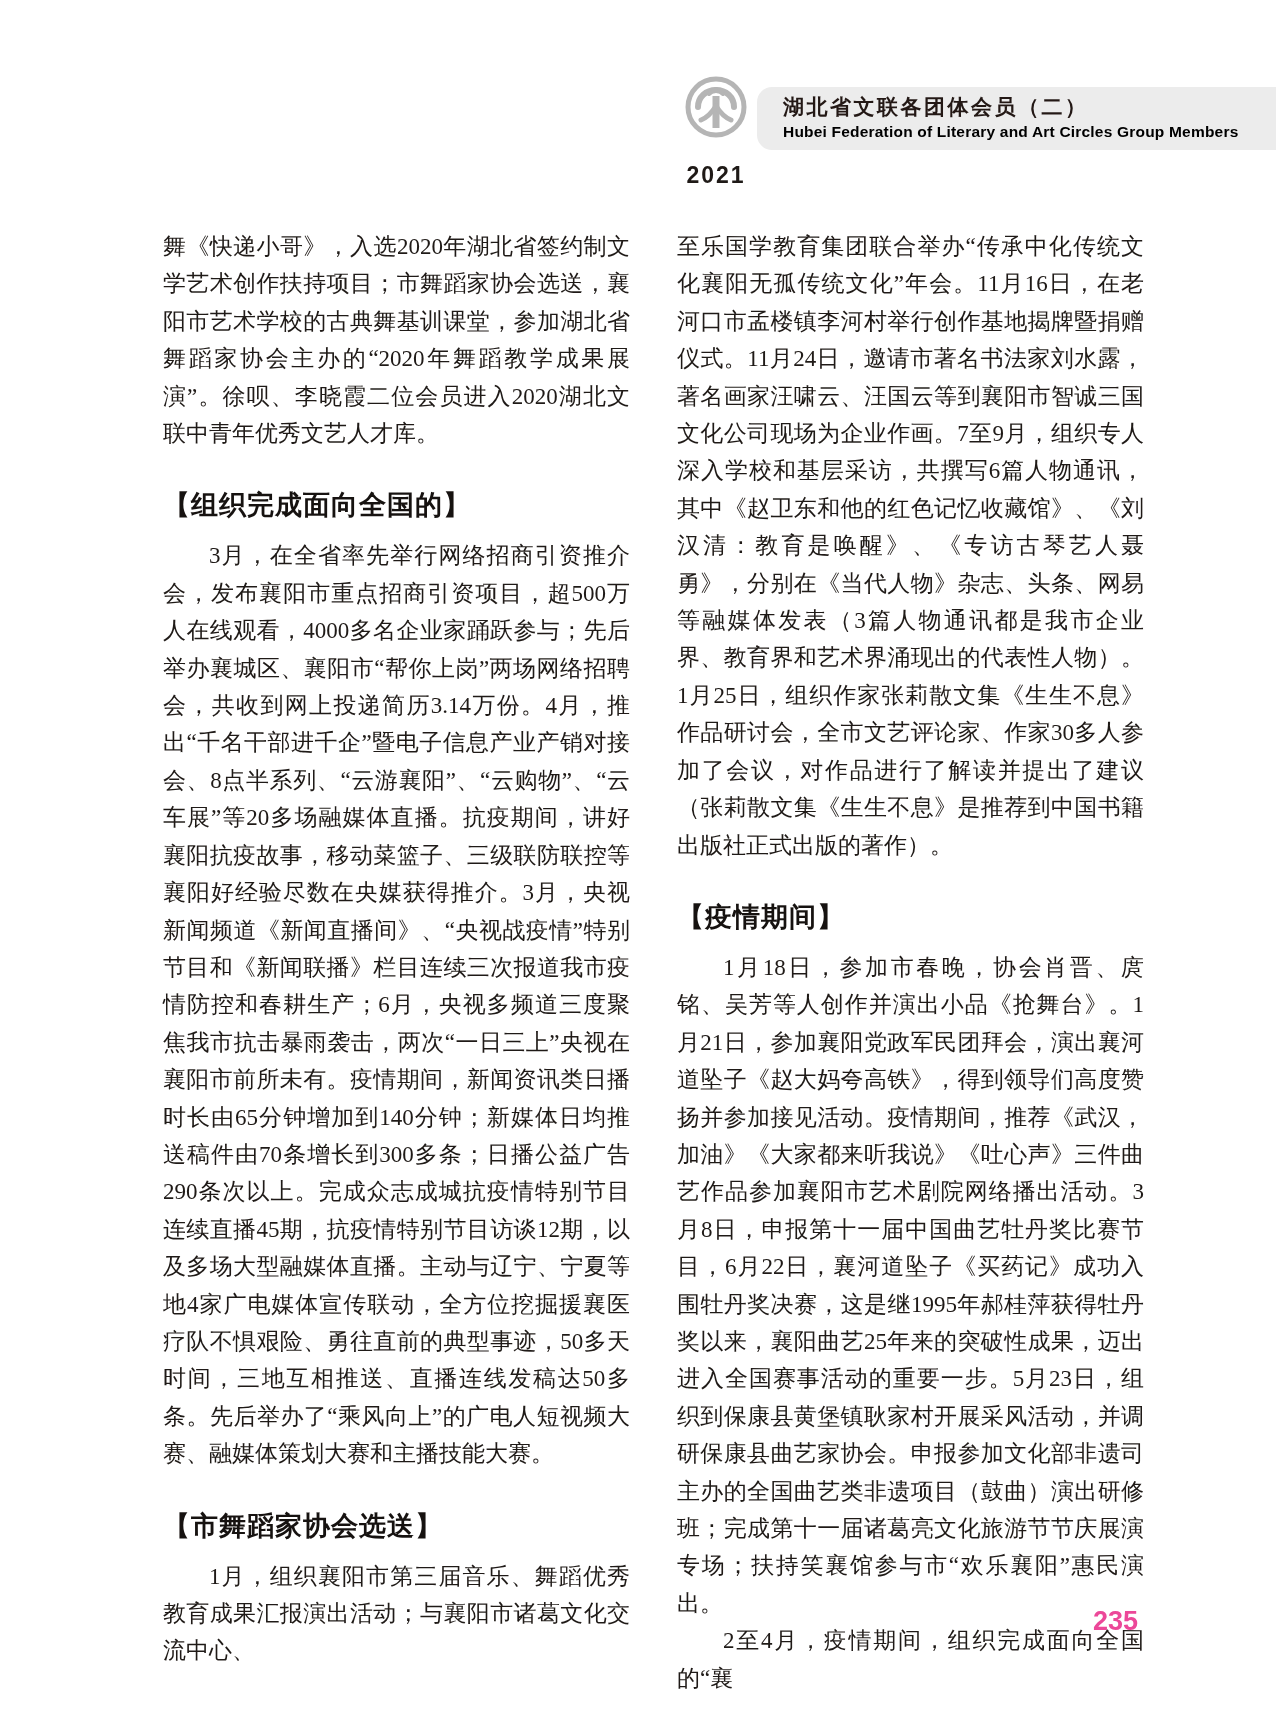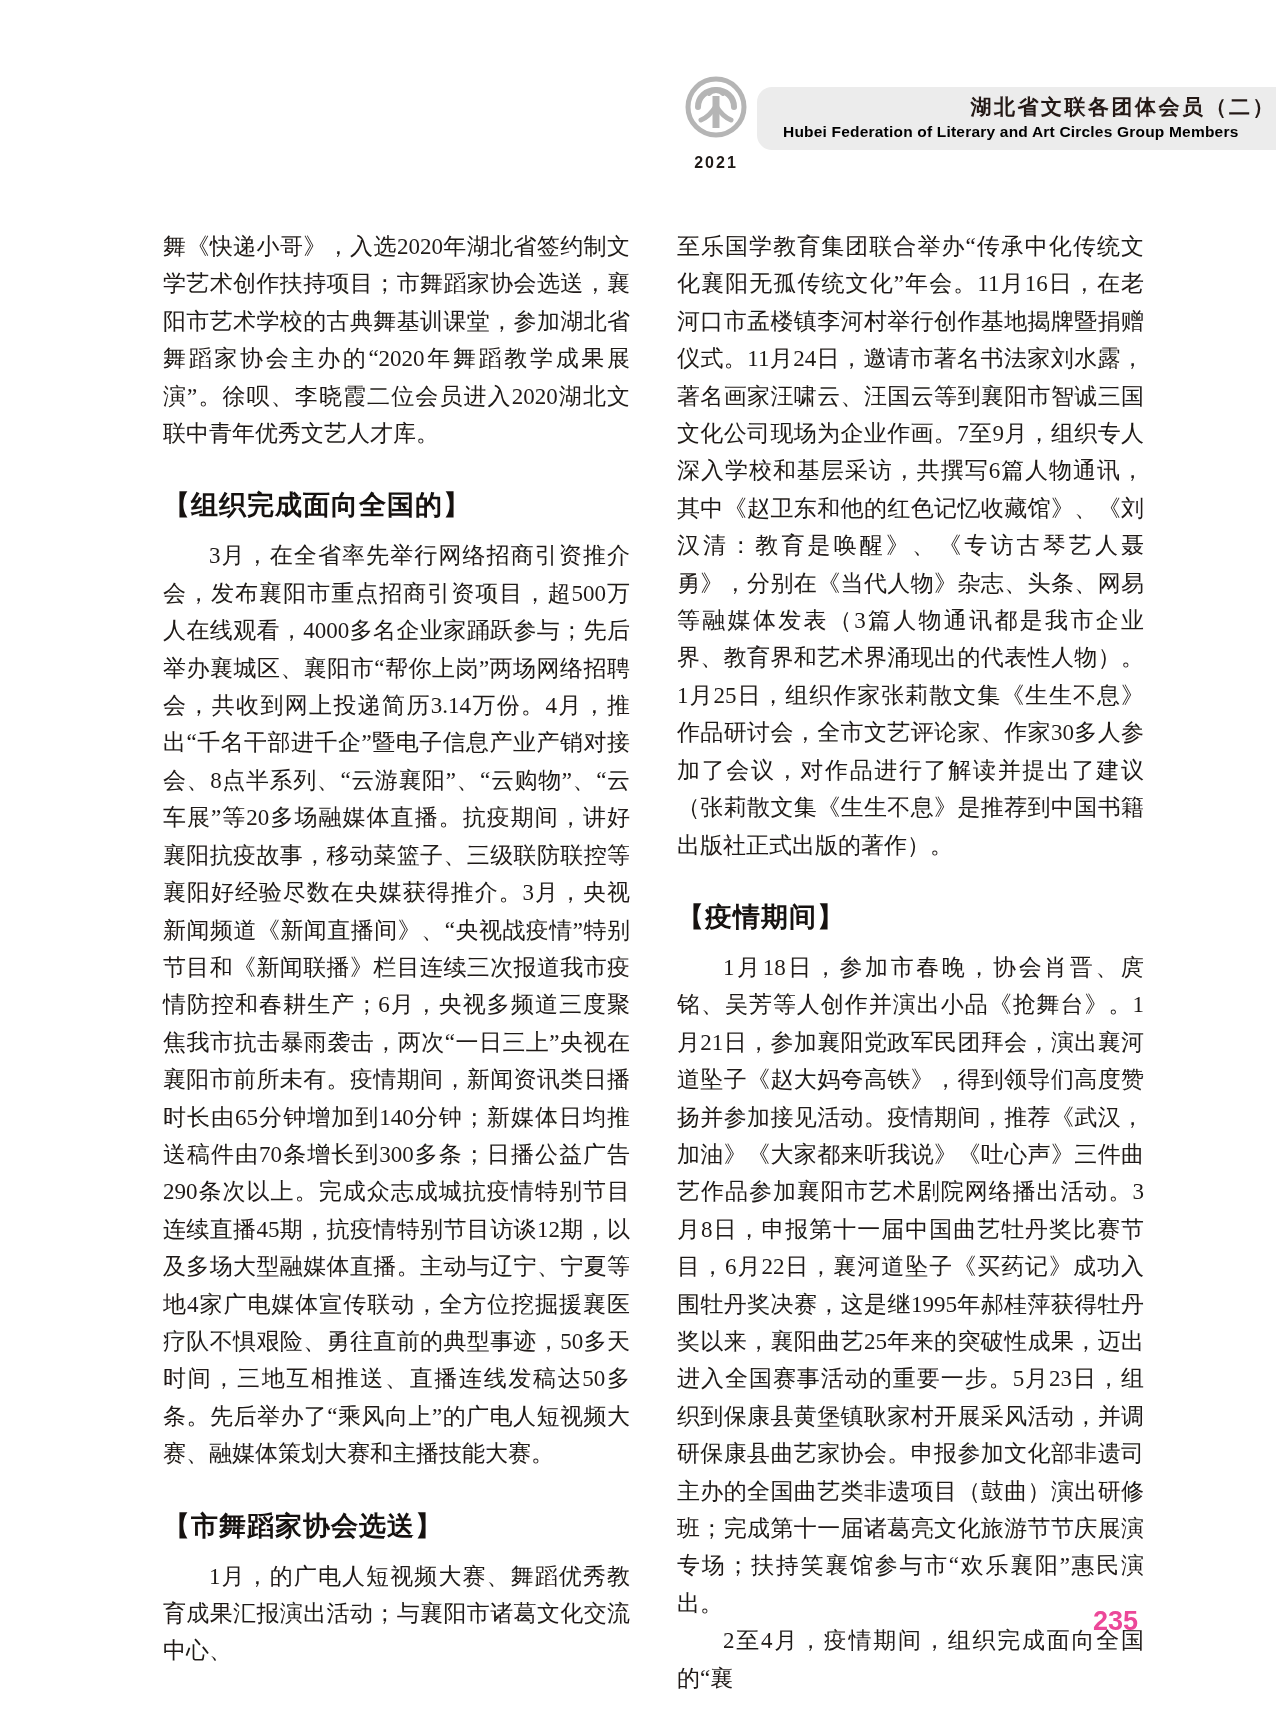--- a/index.html
+++ b/index.html
@@ -8,37 +8,36 @@
     width:1276px; height:1719px;
     background:#ffffff;
     overflow:hidden;
     font-family:"Liberation Serif", serif;
     color:#1f1a17;
   }
 
   
   .logo-wrap { position:absolute; left:683px; top:76px; width:66px; text-align:center; }
   .logo-year {
-    margin-top:10px;
+    margin-top:18px;
     font-family:"Liberation Sans", sans-serif;
-    font-weight:bold; font-size:16px; letter-spacing:2px; color:#1f1a17;
+    font-weight:bold; font-size:23px; letter-spacing:2px; color:#1f1a17;
   }
   .title-band {
     position:absolute; left:757px; top:87px;
     width:519px; height:63px;
     background:#ececec;
     border-top-left-radius:15px; border-bottom-left-radius:15px;
     box-sizing:border-box;
     padding:7px 0 0 26px;
   }
   .title-cn {
     font-family:"Liberation Sans", sans-serif;
     font-weight:bold; font-size:21px; letter-spacing:2.5px; color:#231815;
     line-height:26px;
-    text-align:right;
   }
   .title-en {
     font-family:"Liberation Sans", sans-serif;
     font-weight:bold; font-size:15.5px; color:#000000;
     line-height:21px; margin-top:1px;
     letter-spacing:0.2px;
   }
 
   
   .col {
@@ -90,21 +89,21 @@
   <div class="title-band">
     <div class="title-cn">湖北省文联各团体会员（二）</div>
     <div class="title-en">Hubei Federation of Literary and Art Circles Group Members</div>
   </div>
 
   <div class="col col-left" id="col-left">
       <p class="body-para">舞《快递小哥》，入选2020年湖北省签约制文学艺术创作扶持项目；市舞蹈家协会选送，襄阳市艺术学校的古典舞基训课堂，参加湖北省舞蹈家协会主办的“2020年舞蹈教学成果展演”。徐呗、李晓霞二位会员进入2020湖北文联中青年优秀文艺人才库。</p>
       <h3 class="sec-heading">【组织完成面向全国的】</h3>
       <p class="body-para indent">3月，在全省率先举行网络招商引资推介会，发布襄阳市重点招商引资项目，超500万人在线观看，4000多名企业家踊跃参与；先后举办襄城区、襄阳市“帮你上岗”两场网络招聘会，共收到网上投递简历3.14万份。4月，推出“千名干部进千企”暨电子信息产业产销对接会、8点半系列、“云游襄阳”、“云购物”、“云车展”等20多场融媒体直播。抗疫期间，讲好襄阳抗疫故事，移动菜篮子、三级联防联控等襄阳好经验尽数在央媒获得推介。3月，央视新闻频道《新闻直播间》、“央视战疫情”特别节目和《新闻联播》栏目连续三次报道我市疫情防控和春耕生产；6月，央视多频道三度聚焦我市抗击暴雨袭击，两次“一日三上”央视在襄阳市前所未有。疫情期间，新闻资讯类日播时长由65分钟增加到140分钟；新媒体日均推送稿件由70条增长到300多条；日播公益广告290条次以上。完成众志成城抗疫情特别节目连续直播45期，抗疫情特别节目访谈12期，以及多场大型融媒体直播。主动与辽宁、宁夏等地4家广电媒体宣传联动，全方位挖掘援襄医疗队不惧艰险、勇往直前的典型事迹，50多天时间，三地互相推送、直播连线发稿达50多条。先后举办了“乘风向上”的广电人短视频大赛、融媒体策划大赛和主播技能大赛。</p>
       <h3 class="sec-heading">【市舞蹈家协会选送】</h3>
-      <p class="body-para indent">1月，的广电人短视频大赛、舞蹈优秀教育成果汇报演出活动；与襄阳市诸葛文化交流中心、</p>
+      <p class="body-para indent">1月，组织襄阳市第三届音乐、舞蹈优秀教育成果汇报演出活动；与襄阳市诸葛文化交流中心、</p>
     </div>
   <div class="col col-right" id="col-right">
       <p class="body-para">至乐国学教育集团联合举办“传承中化传统文化襄阳无孤传统文化”年会。11月16日，在老河口市孟楼镇李河村举行创作基地揭牌暨捐赠仪式。11月24日，邀请市著名书法家刘水露，著名画家汪啸云、汪国云等到襄阳市智诚三国文化公司现场为企业作画。7至9月，组织专人深入学校和基层采访，共撰写6篇人物通讯，其中《赵卫东和他的红色记忆收藏馆》、《刘汉清：教育是唤醒》、《专访古琴艺人聂勇》，分别在《当代人物》杂志、头条、网易等融媒体发表（3篇人物通讯都是我市企业界、教育界和艺术界涌现出的代表性人物）。1月25日，组织作家张莉散文集《生生不息》作品研讨会，全市文艺评论家、作家30多人参加了会议，对作品进行了解读并提出了建议（张莉散文集《生生不息》是推荐到中国书籍出版社正式出版的著作）。</p>
       <h3 class="sec-heading">【疫情期间】</h3>
       <p class="body-para indent">1月18日，参加市春晚，协会肖晋、庹铭、吴芳等人创作并演出小品《抢舞台》。1月21日，参加襄阳党政军民团拜会，演出襄河道坠子《赵大妈夸高铁》，得到领导们高度赞扬并参加接见活动。疫情期间，推荐《武汉，加油》《大家都来听我说》《吐心声》三件曲艺作品参加襄阳市艺术剧院网络播出活动。3月8日，申报第十一届中国曲艺牡丹奖比赛节目，6月22日，襄河道坠子《买药记》成功入围牡丹奖决赛，这是继1995年郝桂萍获得牡丹奖以来，襄阳曲艺25年来的突破性成果，迈出进入全国赛事活动的重要一步。5月23日，组织到保康县黄堡镇耿家村开展采风活动，并调研保康县曲艺家协会。申报参加文化部非遗司主办的全国曲艺类非遗项目（鼓曲）演出研修班；完成第十一届诸葛亮文化旅游节节庆展演专场；扶持笑襄馆参与市“欢乐襄阳”惠民演出。</p>
       <p class="body-para indent">2至4月，疫情期间，组织完成面向全国的“襄</p>
     </div>
 
   <div class="page-number">235</div>
 

